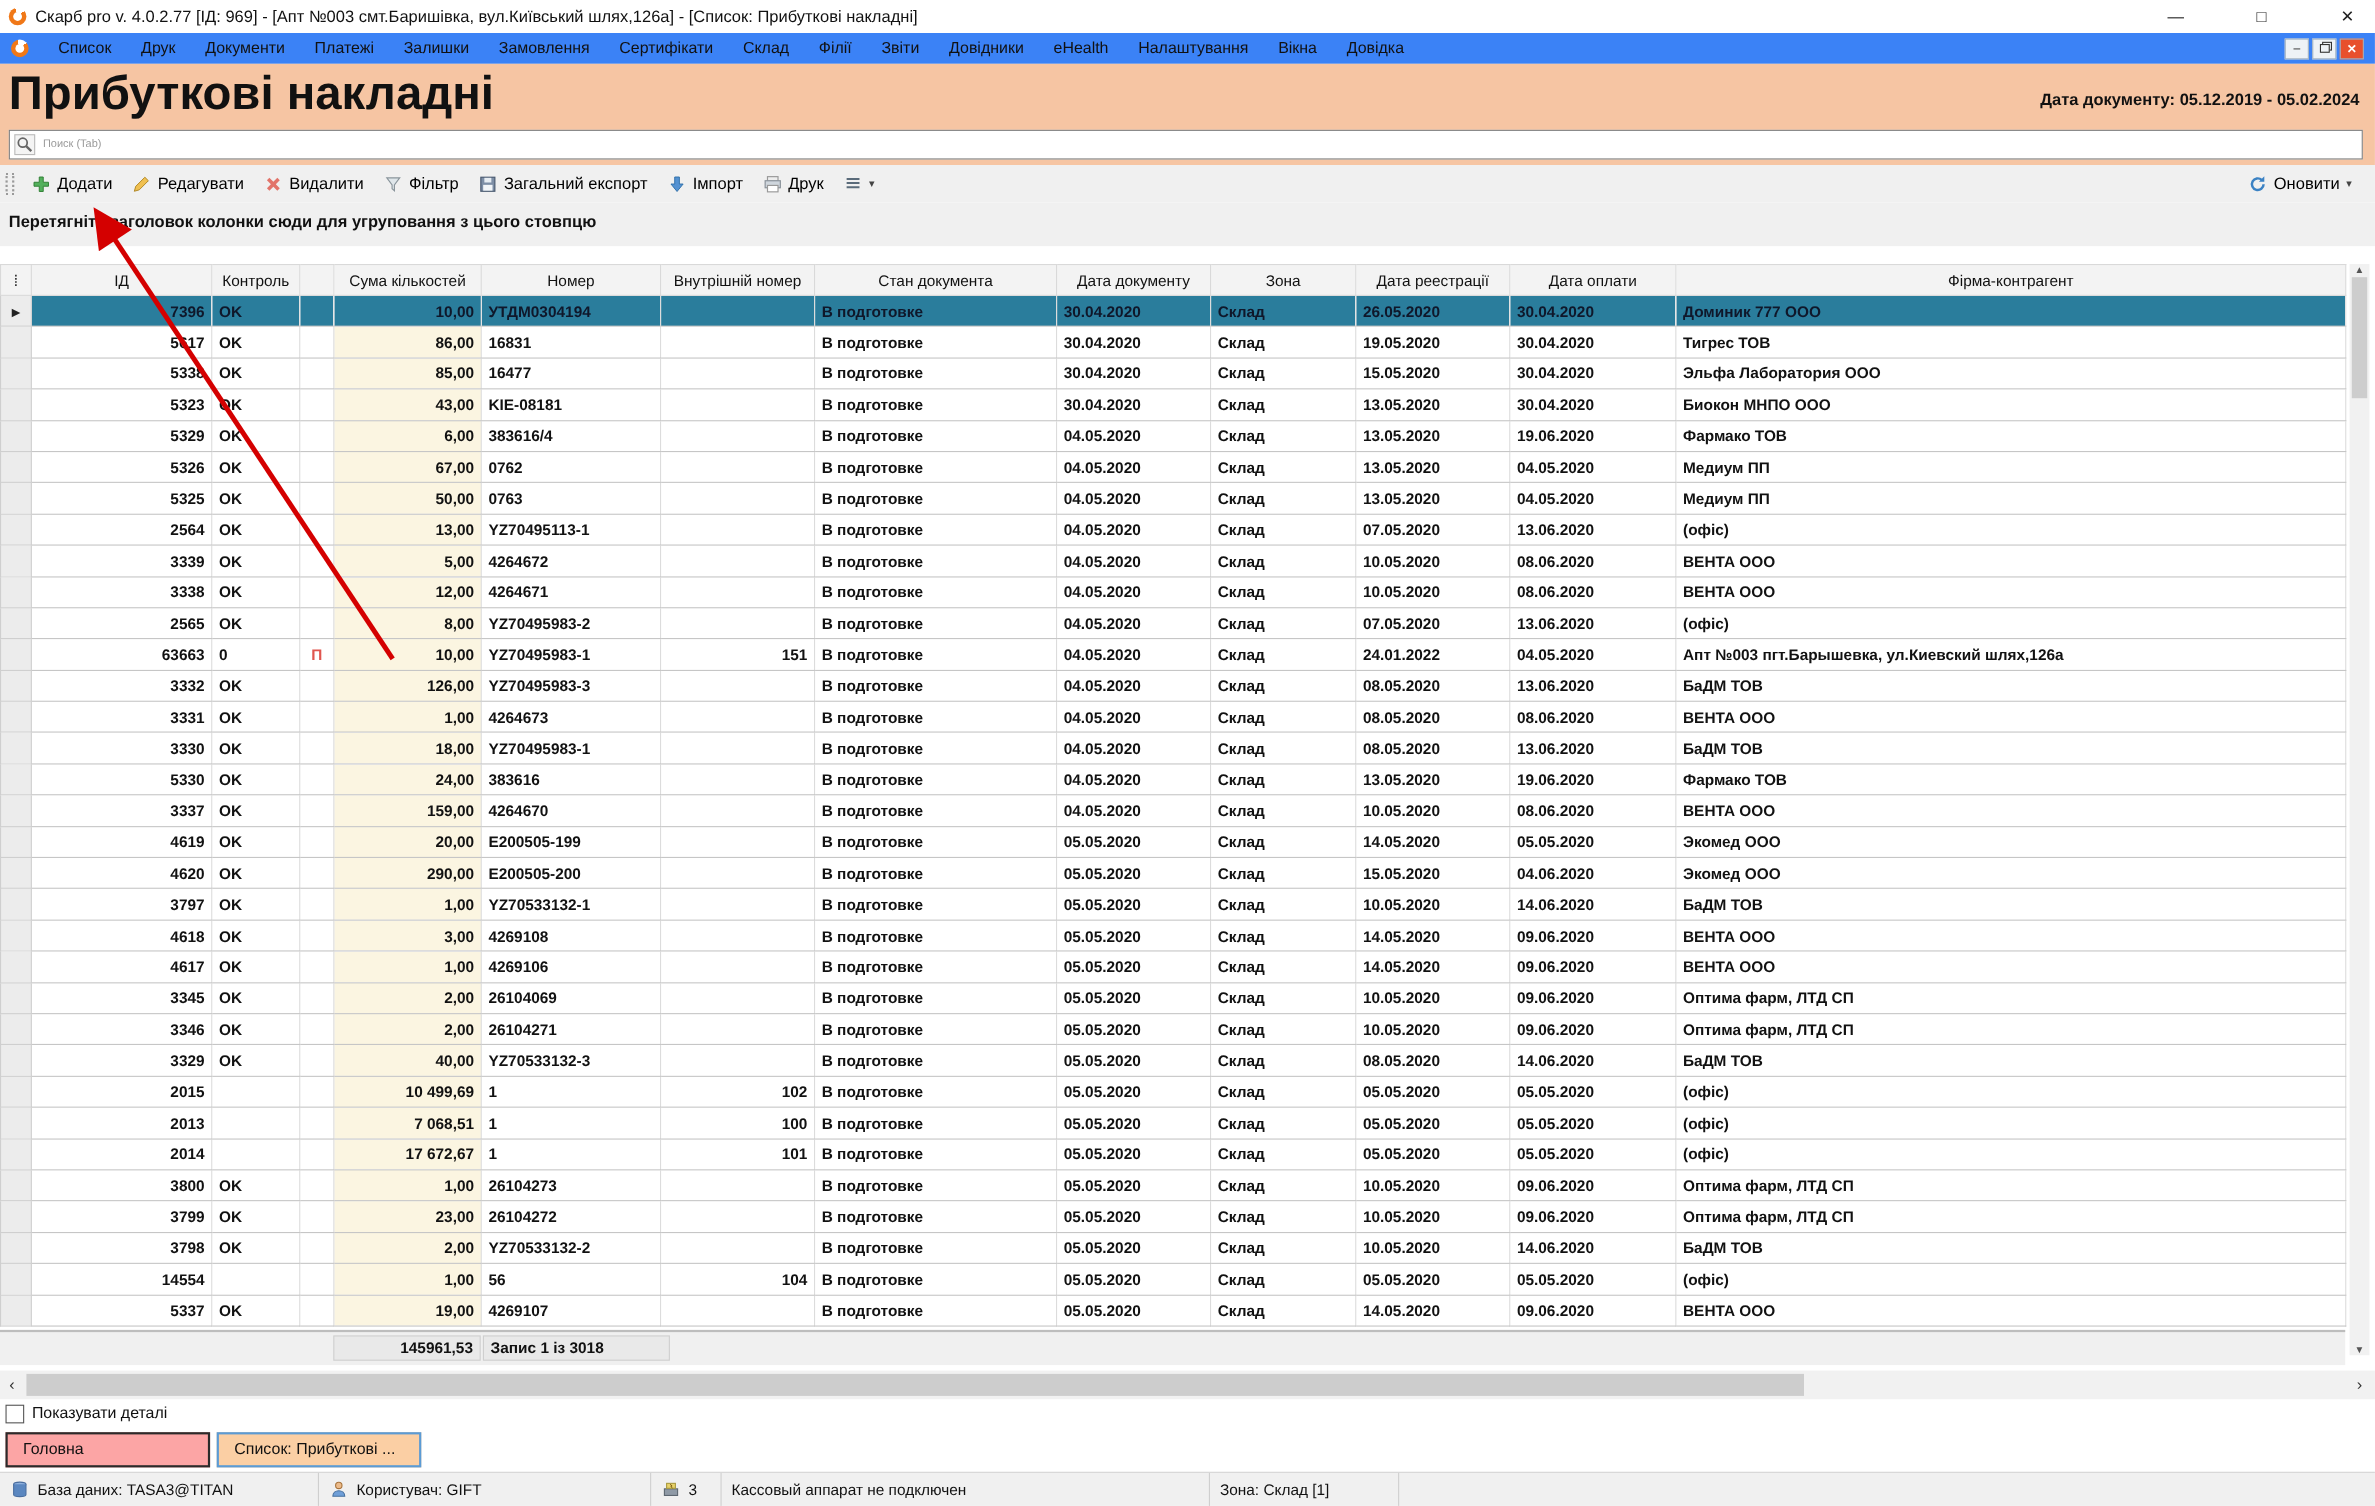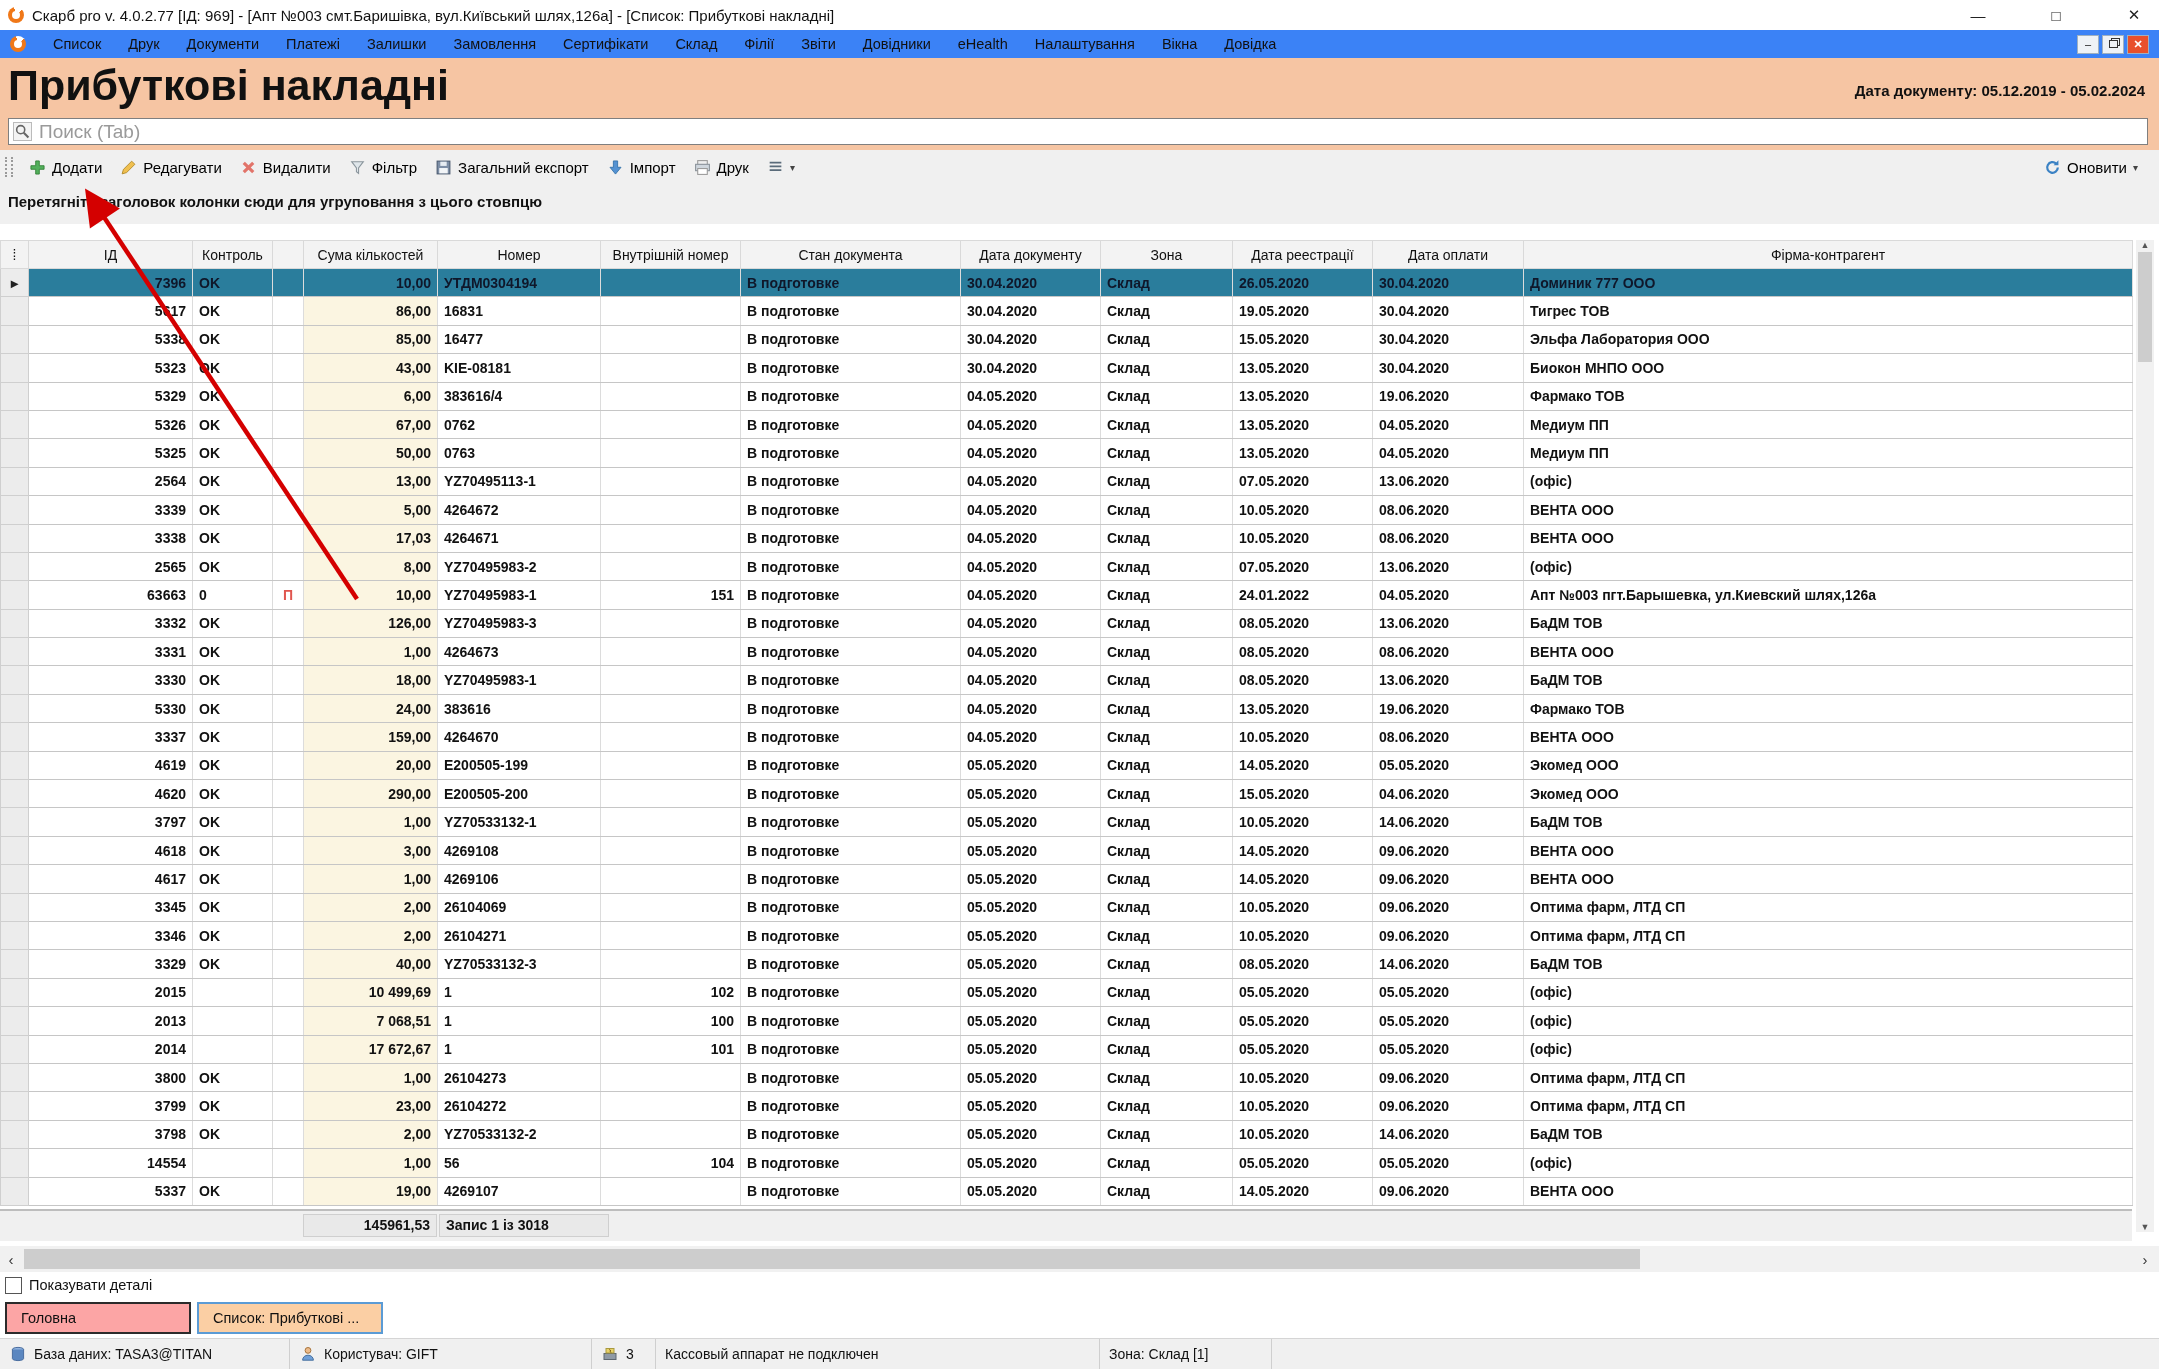--- a/index.html
+++ b/index.html
@@ -23,21 +23,21 @@
   .mdibtn.close{background:#e8502c;color:#fff;font-weight:bold}
   .rest-glyph{width:7px;height:6px;border:1px solid #333;background:#eef2f6;box-shadow:2px -2px 0 -1px #eef2f6,2px -2px 0 0 #333}
 
   
   .peach{height:92px;background:#f6c5a3;position:relative;flex:0 0 auto}
   .page-title{margin:0;padding:4px 0 0 8px;font-size:43px;font-weight:bold;line-height:1.1}
   .daterange{position:absolute;right:14px;top:24px;font-weight:bold;font-size:15px}
   .searchwrap{position:absolute;left:8px;right:11px;bottom:5px;height:27px;background:#fff;border:1px solid #7f7f7f;
               display:flex;align-items:center;gap:5px;padding:0 4px;box-sizing:border-box}
   .searchwrap .sicon{width:17px;height:17px;border:1px solid #bbb;background:#f4f4f4;display:flex;align-items:center;justify-content:center}
-  .search-input{border:none;outline:none;flex:1;font-size:19px;color:#a21caf;font-family:"Liberation Sans",sans-serif}
+  .search-input{border:none;outline:none;flex:1;font-size:10px;color:#a21caf;font-family:"Liberation Sans",sans-serif}
   .search-input::placeholder{color:#9a9a9a}
 
   
   .toolbar{height:34px;background:#f0f0f0;display:flex;align-items:center;font-size:15px;padding-left:3px;flex:0 0 auto}
   .grip{width:4px;height:20px;border-left:2px dotted #9a9a9a;border-right:2px dotted #9a9a9a;margin:0 7px 0 2px}
   .tbtn{display:flex;align-items:center;gap:6px;padding:0 9px;height:28px;background:none;border:none;
         font-size:15px;font-family:"Liberation Sans",sans-serif;cursor:default;white-space:nowrap}
   .ticon{width:17px;height:17px;display:inline-flex;align-items:center;justify-content:center}
   .ticon svg{width:17px;height:17px}
   .caret{font-size:10px;color:#444}
@@ -406,21 +406,21 @@
           <td class="">Склад</td>
           <td class="">10.05.2020</td>
           <td class="">08.06.2020</td>
           <td class="">ВЕНТА ООО</td>
         </tr>
         <tr>
           <td class="ind"></td>
           <td class="right">3338</td>
           <td class="">OK</td>
           <td class="center p-marker"></td>
-          <td class="right cream">17,03</td>
+          <td class="right cream">12,00</td>
           <td class="">4264671</td>
           <td class="right"></td>
           <td class="">В подготовке</td>
           <td class="">04.05.2020</td>
           <td class="">Склад</td>
           <td class="">10.05.2020</td>
           <td class="">08.06.2020</td>
           <td class="">ВЕНТА ООО</td>
         </tr>
         <tr>

